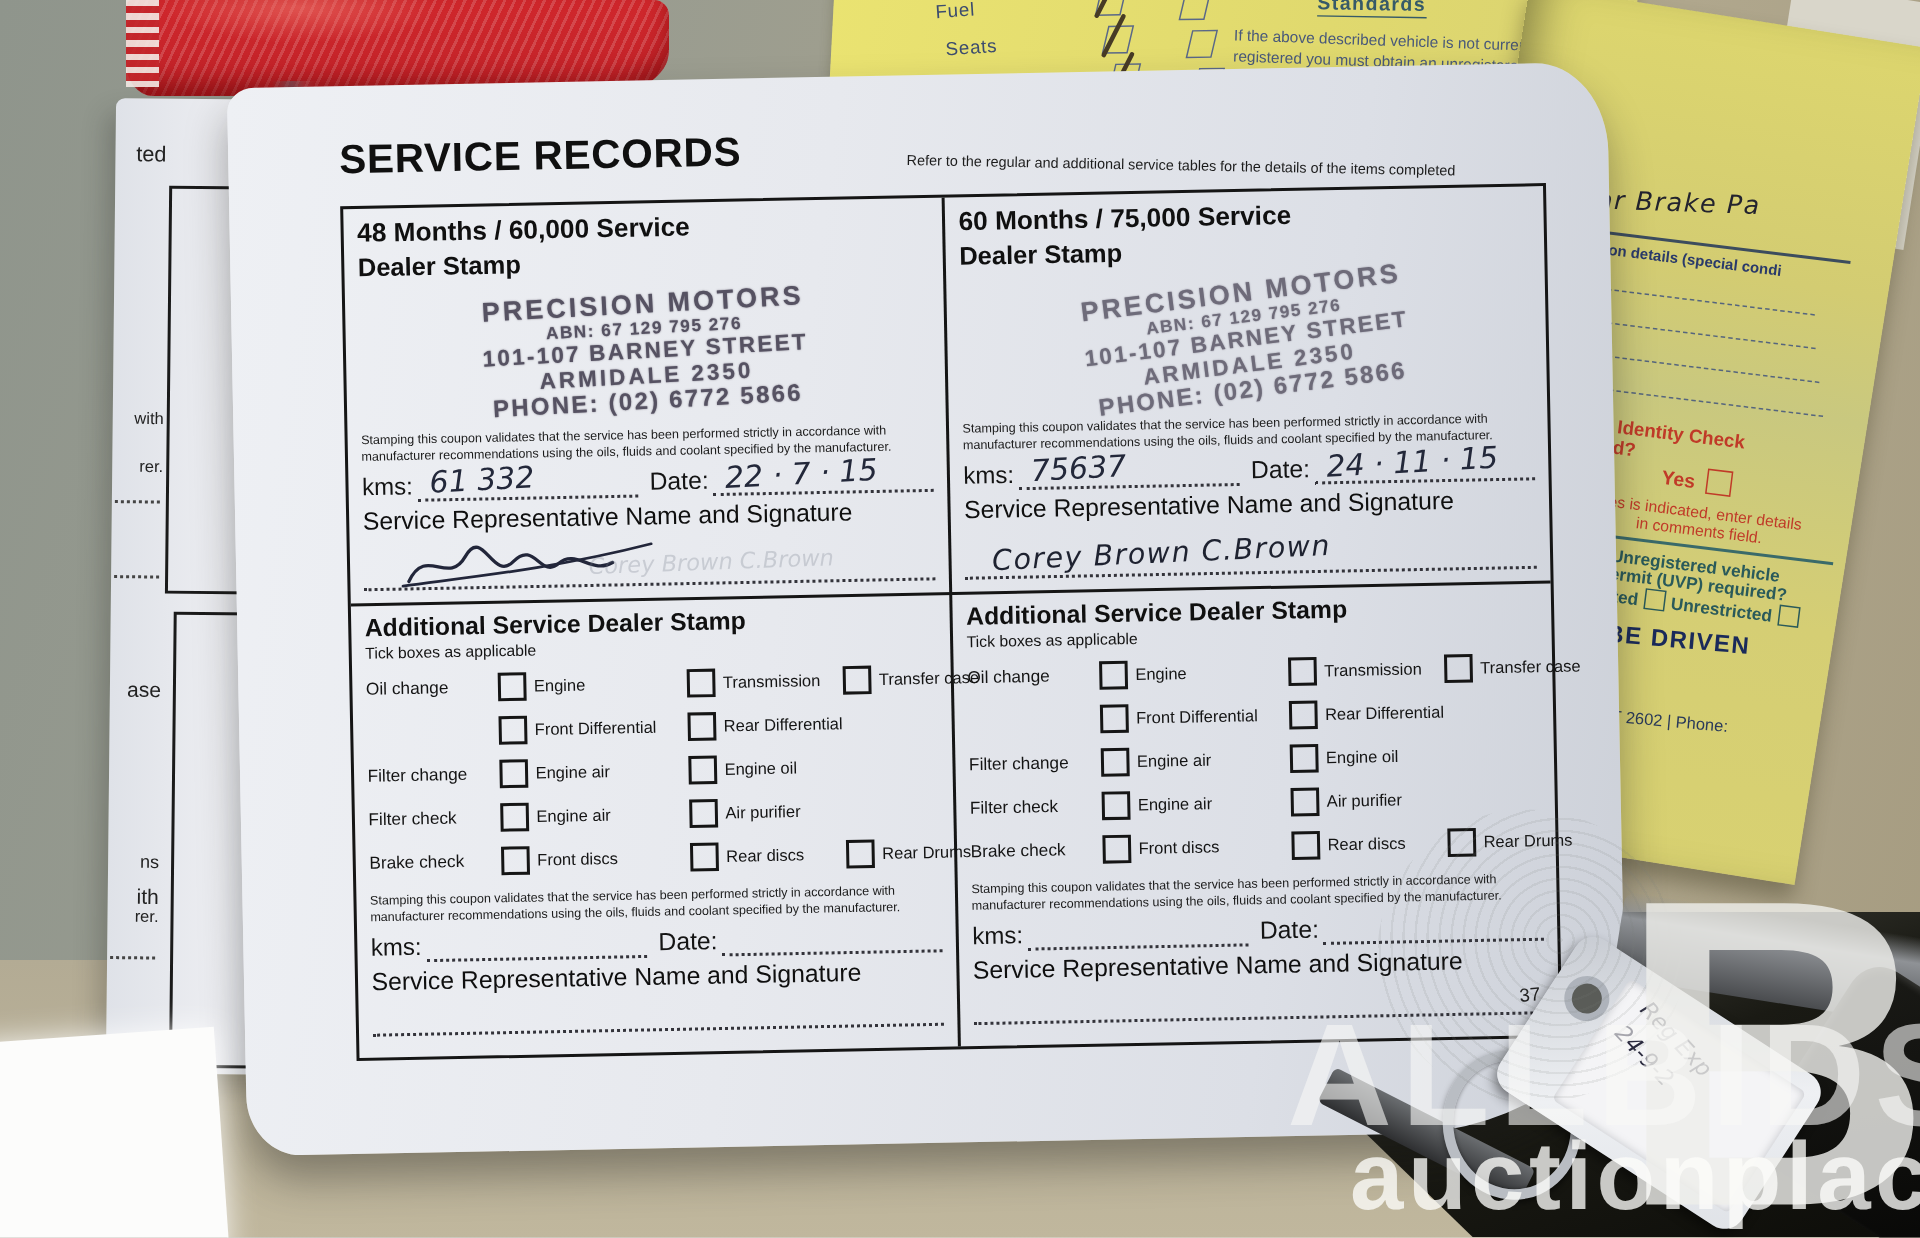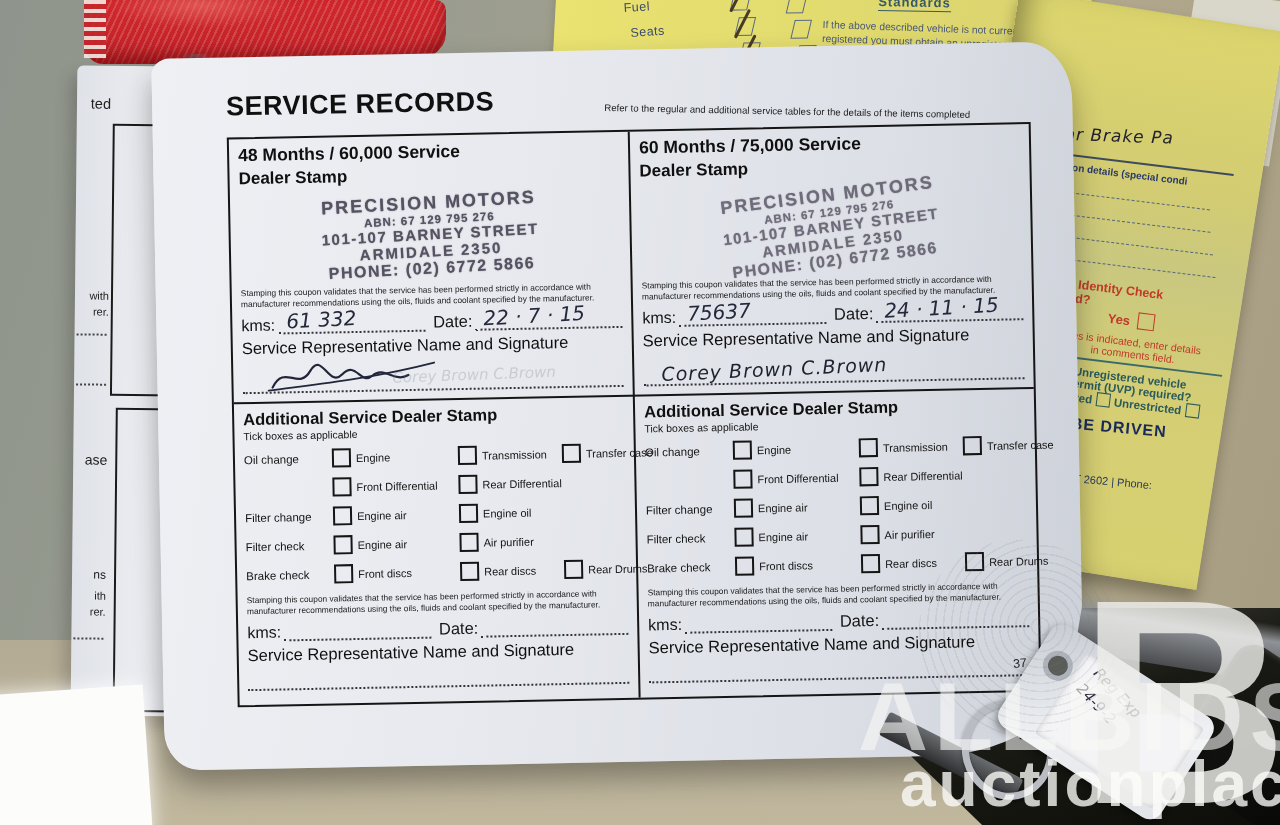--- a/index.html
+++ b/index.html
@@ -225,27 +225,27 @@
 <div class="abs red-book">
   <div class="abs red-stripes"></div>
 </div>
 
 <div class="abs dark-area"></div>
 
 <div class="abs left-page">
   <span class="lp-frag" style="top:30px;font-size:14.5px;">ted</span>
   <div class="lp-box" style="left:36px;top:58px;height:268px;"></div>
   <div class="lp-box" style="left:42px;top:342px;height:300px;"></div>
-  <span class="lp-frag" style="top:224px;font-size:11px;">with</span>
+  <span class="lp-frag" style="top:208px;font-size:11px;">with</span>
   <span class="lp-frag" style="top:240px;font-size:11px;">rer.</span>
   <span class="lp-dots" style="top:268px;"></span>
   <span class="lp-dots" style="top:318px;"></span>
   <span class="lp-frag" style="top:386px;font-size:14px;">ase</span>
   <span class="lp-frag" style="top:502px;font-size:12px;">ns</span>
-  <span class="lp-frag" style="top:524px;font-size:11px;">ith</span>
+  <span class="lp-frag" style="top:524px;font-size:14px;">ith</span>
   <span class="lp-frag" style="top:540px;font-size:11px;">rer.</span>
   <span class="lp-dots" style="top:572px;"></span>
 </div>
 <div class="abs fold"></div>
 
 <div class="abs book">
   <div class="abs page-title">SERVICE RECORDS</div>
   <div class="abs page-note">Refer to the regular and additional service tables for the details of the items completed</div>
 
   <div class="abs sr-table">

